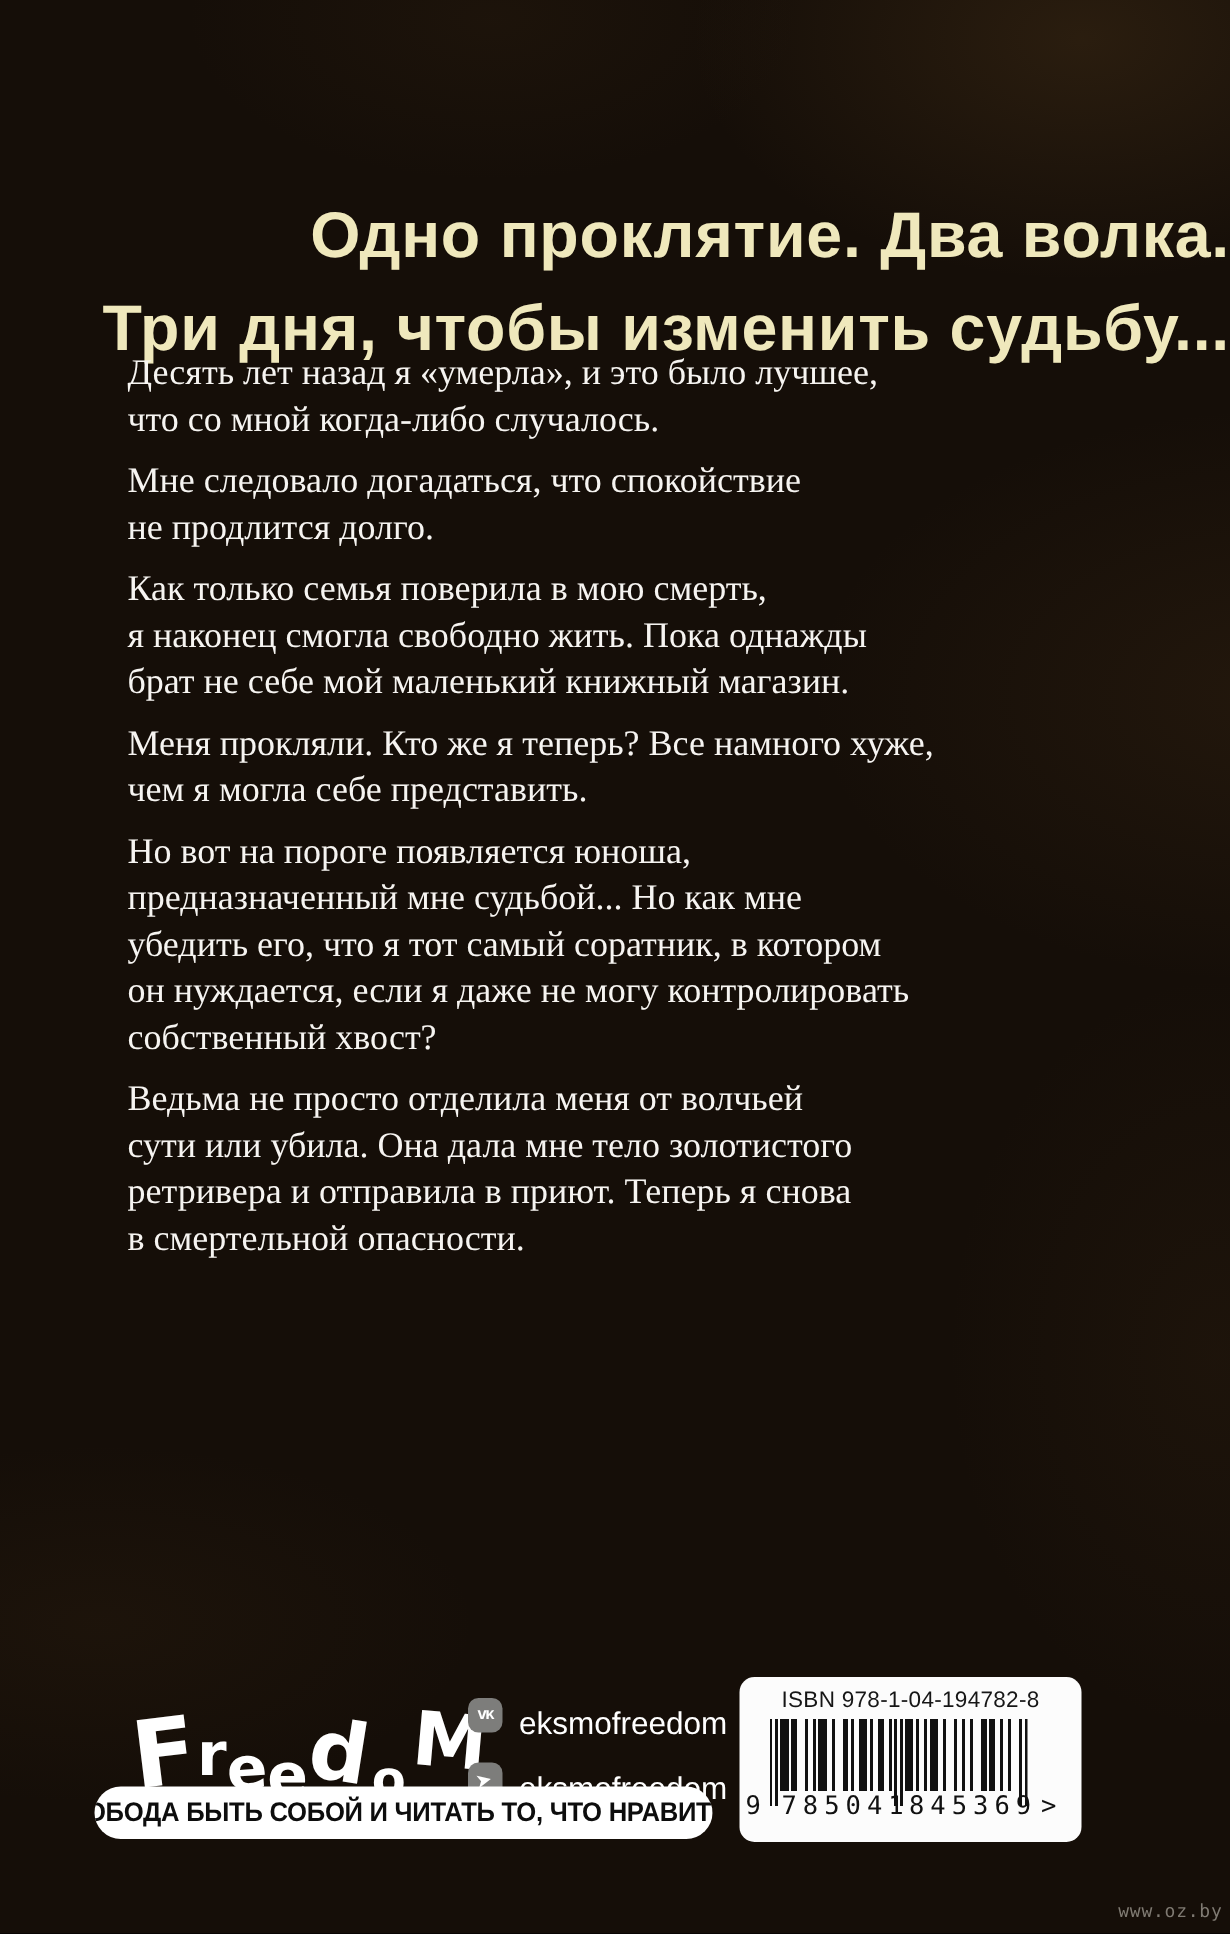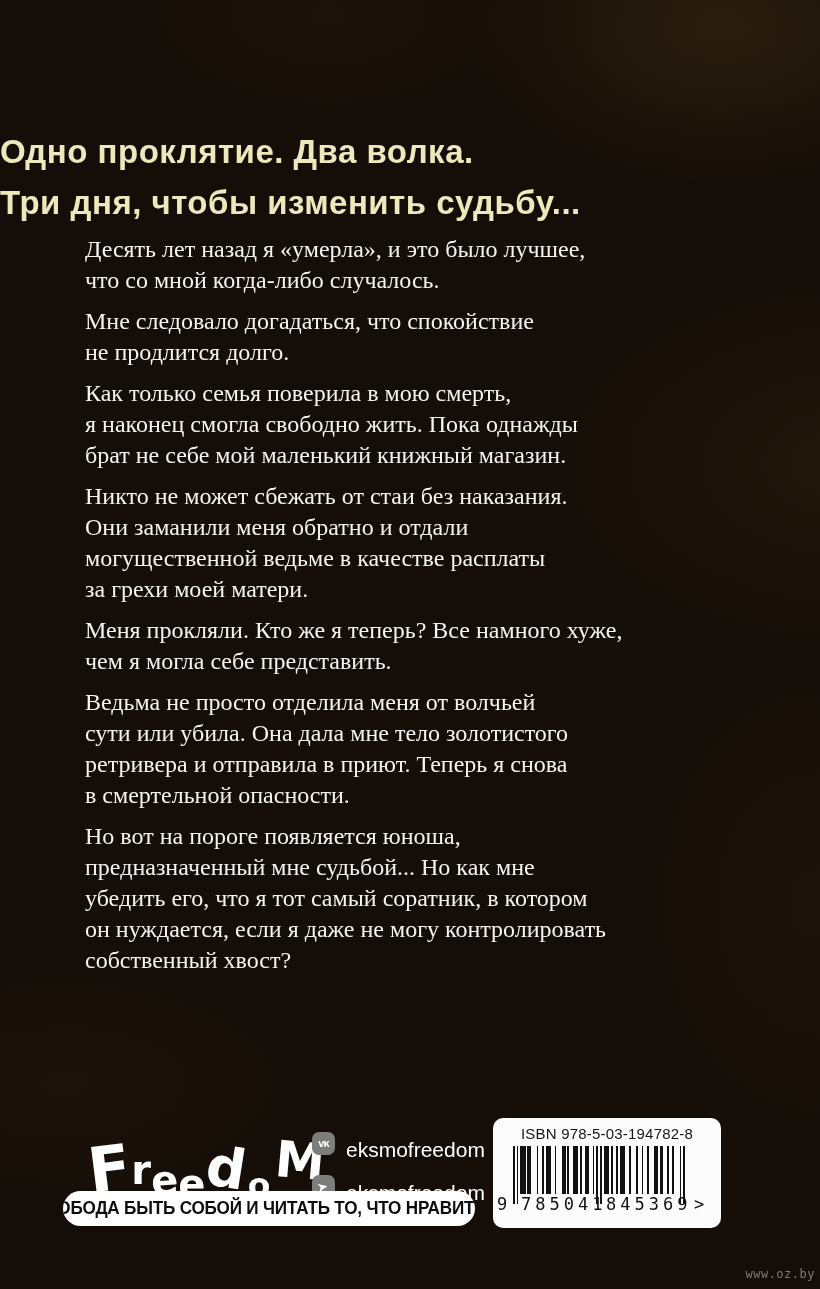--- a/index.html
+++ b/index.html
@@ -13,24 +13,24 @@
       radial-gradient(420px 260px at 88% 2%, rgba(128,90,42,.20), transparent 62%),
       radial-gradient(520px 320px at 104% 36%, rgba(112,76,36,.15), transparent 60%),
       radial-gradient(300px 420px at 99% 70%, rgba(100,68,32,.10), transparent 60%),
       radial-gradient(420px 200px at 8% 84%, rgba(96,66,30,.10), transparent 60%),
       radial-gradient(340px 180px at 40% 1%, rgba(96,66,30,.10), transparent 60%),
       #150e08;
   }
   
   .headline{
     position:absolute;left:0;top:126px;width:100%;
-    text-align:left;
+    text-align:right;
     color:#efe8bc;
-    font-size:33px;font-weight:bold;letter-spacing:.5px;
-    line-height:51px;
+    font-size:43px;font-weight:bold;letter-spacing:.5px;
+    line-height:62px;
     white-space:pre-line;
   }
   
   .annotation{
     position:absolute;left:85px;top:234px;width:680px;
     color:#f6f4f1;
     font-size:24px;line-height:31px;font-family:Liberation Serif, serif;
   }
   .annotation p{margin:0 0 10px 0;white-space:pre-line;}
   
@@ -100,35 +100,31 @@
 Три дня, чтобы изменить судьбу...</div>
 
   <div class="annotation">
       <p>Десять лет назад я «умерла», и это было лучшее,
 что со мной когда-либо случалось.</p>
       <p>Мне следовало догадаться, что спокойствие
 не продлится долго.</p>
       <p>Как только семья поверила в мою смерть,
 я наконец смогла свободно жить. Пока однажды
 брат не себе мой маленький книжный магазин.</p>
-      <p>Никто не может сбежать от стаи без наказания.
-Они заманили меня обратно и отдали
-могущественной ведьме в качестве расплаты
-за грехи моей матери.</p>
       <p>Меня прокляли. Кто же я теперь? Все намного хуже,
 чем я могла себе представить.</p>
-      <p>Ведьма не просто отделила меня от волчьей
-сути или убила. Она дала мне тело золотистого
-ретривера и отправила в приют. Теперь я снова
-в смертельной опасности.</p>
       <p>Но вот на пороге появляется юноша,
 предназначенный мне судьбой... Но как мне
 убедить его, что я тот самый соратник, в котором
 он нуждается, если я даже не могу контролировать
 собственный хвост?</p>
+      <p>Ведьма не просто отделила меня от волчьей
+сути или убила. Она дала мне тело золотистого
+ретривера и отправила в приют. Теперь я снова
+в смертельной опасности.</p>
     </div>
 
   <div class="logo">
       <span class="lg0">F</span>
       <span class="lg1">r</span>
       <span class="lg2">e</span>
       <span class="lg3">e</span>
       <span class="lg4">d</span>
       <span class="lg5">o</span>
       <span class="lg6">M</span>
@@ -147,21 +143,21 @@
         </span>
         <span class="social-handle">eksmofreedom</span>
       </div>
     </div>
 
   <div class="banner">
     <span>СВОБОДА БЫТЬ СОБОЙ И ЧИТАТЬ ТО, ЧТО НРАВИТСЯ!</span>
   </div>
 
   <div class="barcode-box">
-    <div class="isbn-label">ISBN 978-5-03-194782-8</div>
+    <div class="isbn-label">ISBN 978-1-04-194782-8</div>
     <svg class="bars" width="172" height="58" viewBox="0 0 95 58" preserveAspectRatio="none" shape-rendering="crispEdges">
         <rect x="0" y="0" width="1" height="58" fill="#111"></rect>
         <rect x="2" y="0" width="1" height="58" fill="#111"></rect>
         <rect x="4" y="0" width="1" height="48" fill="#111"></rect>
         <rect x="5" y="0" width="1" height="48" fill="#111"></rect>
         <rect x="6" y="0" width="1" height="48" fill="#111"></rect>
         <rect x="8" y="0" width="1" height="48" fill="#111"></rect>
         <rect x="9" y="0" width="1" height="48" fill="#111"></rect>
         <rect x="13" y="0" width="1" height="48" fill="#111"></rect>
         <rect x="16" y="0" width="1" height="48" fill="#111"></rect>

